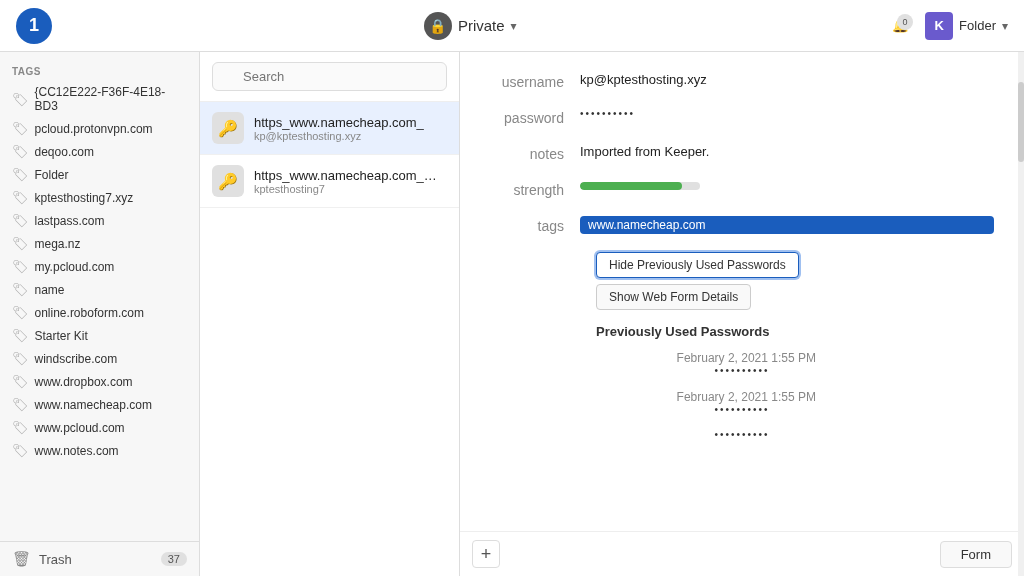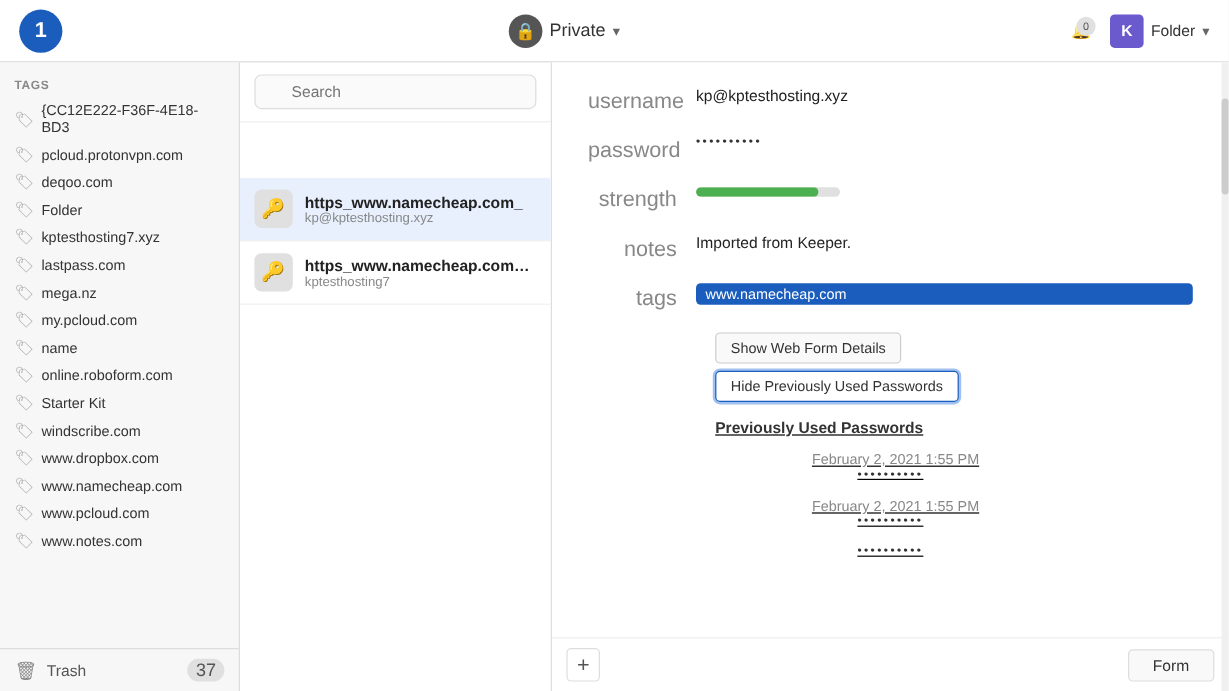--- a/index.html
+++ b/index.html
@@ -69,27 +69,27 @@
     }
     .tag-icon { color: #aaa; font-size: 13px; }
     .sidebar-footer {
       border-top: 1px solid #ddd; padding: 8px 12px;
       display: flex; align-items: center; gap: 8px;
       cursor: pointer; color: #555; font-size: 13px;
     }
     .trash-icon { color: #888; font-size: 15px; }
     .trash-count {
       margin-left: auto; background: #e0e0e0; border-radius: 10px;
-      padding: 1px 7px; font-size: 15px; color: #555;
+      padding: 1px 7px; font-size: 11px; color: #555;
     }
 
     
     .list-panel {
       width: 260px; min-width: 260px; background: #fff;
-      border-right: 1px solid #ddd; display: flex; flex-direction: column; gap: 46px;
+      border-right: 1px solid #ddd; display: flex; flex-direction: column;
     }
     .search-box {
       padding: 10px 12px; border-bottom: 1px solid #eee;
     }
     .search-input {
       width: 100%; padding: 6px 10px 6px 30px;
       border: 1px solid #ddd; border-radius: 6px;
       font-size: 13px; background: #fafafa; outline: none;
       position: relative;
     }
@@ -103,40 +103,40 @@
       display: flex; align-items: center; gap: 10px;
       padding: 10px 12px; cursor: pointer; border-bottom: 1px solid #f0f0f0;
     }
     .list-item.active { background: #e8f0fe; }
     .item-icon {
       width: 32px; height: 32px; background: #e0e0e0; border-radius: 6px;
       display: flex; align-items: center; justify-content: center;
       font-size: 16px; flex-shrink: 0; color: #666;
     }
     .item-details { flex: 1; overflow: hidden; }
-    .item-title { font-size: 13px; color: #222; font-weight: 700; white-space: nowrap; overflow: hidden; text-overflow: ellipsis; }
+    .item-title { font-size: 13px; color: #222; font-weight: 400; white-space: nowrap; overflow: hidden; text-overflow: ellipsis; }
     .item-subtitle { font-size: 11px; color: #888; white-space: nowrap; overflow: hidden; text-overflow: ellipsis; }
     .add-btn {
       width: 28px; height: 28px; border: 1px solid #ddd; background: #fff;
       border-radius: 4px; font-size: 18px; cursor: pointer; color: #555;
       display: flex; align-items: center; justify-content: center;
     }
 
     
     .detail-panel {
       flex: 1; background: #fff; display: flex; flex-direction: column;
       position: relative; overflow: hidden;
     }
     .detail-scroll { flex: 1; overflow-y: auto; padding: 20px 30px; }
     .detail-row {
       display: flex; align-items: flex-start; margin-bottom: 18px;
     }
     .detail-label {
       width: 90px; min-width: 90px; text-align: right;
-      color: #888; font-size: 18px; padding-right: 16px; padding-top: 2px;
+      color: #888; font-size: 14px; padding-right: 16px; padding-top: 2px;
     }
     .detail-value { color: #222; font-size: 13px; flex: 1; }
     .password-dots { font-size: 10px; letter-spacing: 2px; color: #333; }
     .strength-bar-container {
       display: flex; align-items: center; gap: 8px; padding-top: 2px;
     }
     .strength-bar {
       width: 120px; height: 8px; background: #e0e0e0; border-radius: 4px; overflow: hidden;
     }
     .strength-fill {
@@ -148,21 +148,21 @@
     }
     .detail-buttons { display: flex; flex-direction: column; gap: 6px; align-items: flex-start; margin-left: 106px; margin-bottom: 14px; }
     .detail-btn {
       padding: 5px 12px; border: 1px solid #ccc; background: #f9f9f9;
       border-radius: 4px; font-size: 12px; cursor: pointer; color: #333;
     }
     .detail-btn.active-btn {
       border-color: #1a5dbd; background: #fff;
       box-shadow: 0 0 0 2px #a0c0f0;
     }
-    .prev-passwords-section { margin-left: 0; text-decoration: underline; }
+    .prev-passwords-section { margin-left: 0; }
     .prev-title {
       font-size: 13px; font-weight: 600; color: #333;
       margin-left: 106px; margin-bottom: 12px;
     }
     .prev-row {
       display: flex; align-items: center; margin-bottom: 14px; flex-direction: column;
     }
     .prev-date {
       width: 180px; text-align: right; color: #888; font-size: 12px; padding-right: 16px;
     }
@@ -318,41 +318,41 @@
         <span class="detail-label">username</span>
         <span class="detail-value">kp@kptesthosting.xyz</span>
       </div>
 
       <div class="detail-row">
         <span class="detail-label">password</span>
         <span class="detail-value password-dots">••••••••••</span>
       </div>
 
       <div class="detail-row">
+        <span class="detail-label">notes</span>
+        <span class="detail-value">Imported from Keeper.</span>
+      </div>
+
+      <div class="detail-row">
         <span class="detail-label">strength</span>
         <div class="strength-bar-container detail-value">
           <div class="strength-bar">
             <div class="strength-fill" style="width: 85%;"></div>
           </div>
         </div>
       </div>
 
       <div class="detail-row">
-        <span class="detail-label">notes</span>
-        <span class="detail-value">Imported from Keeper.</span>
-      </div>
-
-      <div class="detail-row">
         <span class="detail-label">tags</span>
         <span class="tag-badge detail-value">www.namecheap.com</span>
       </div>
 
       <div class="detail-buttons">
+        <button class="detail-btn active-btn">Hide Previously Used Passwords</button>
         <button class="detail-btn">Show Web Form Details</button>
-        <button class="detail-btn active-btn">Hide Previously Used Passwords</button>
       </div>
 
       <div class="prev-passwords-section">
         <div class="prev-title">Previously Used Passwords</div>
         <div class="prev-row">
           <span class="prev-date">February 2, 2021 1:55 PM</span>
           <span class="prev-dots password-dots">••••••••••</span>
         </div>
         <div class="prev-row">
           <span class="prev-date">February 2, 2021 1:55 PM</span>

